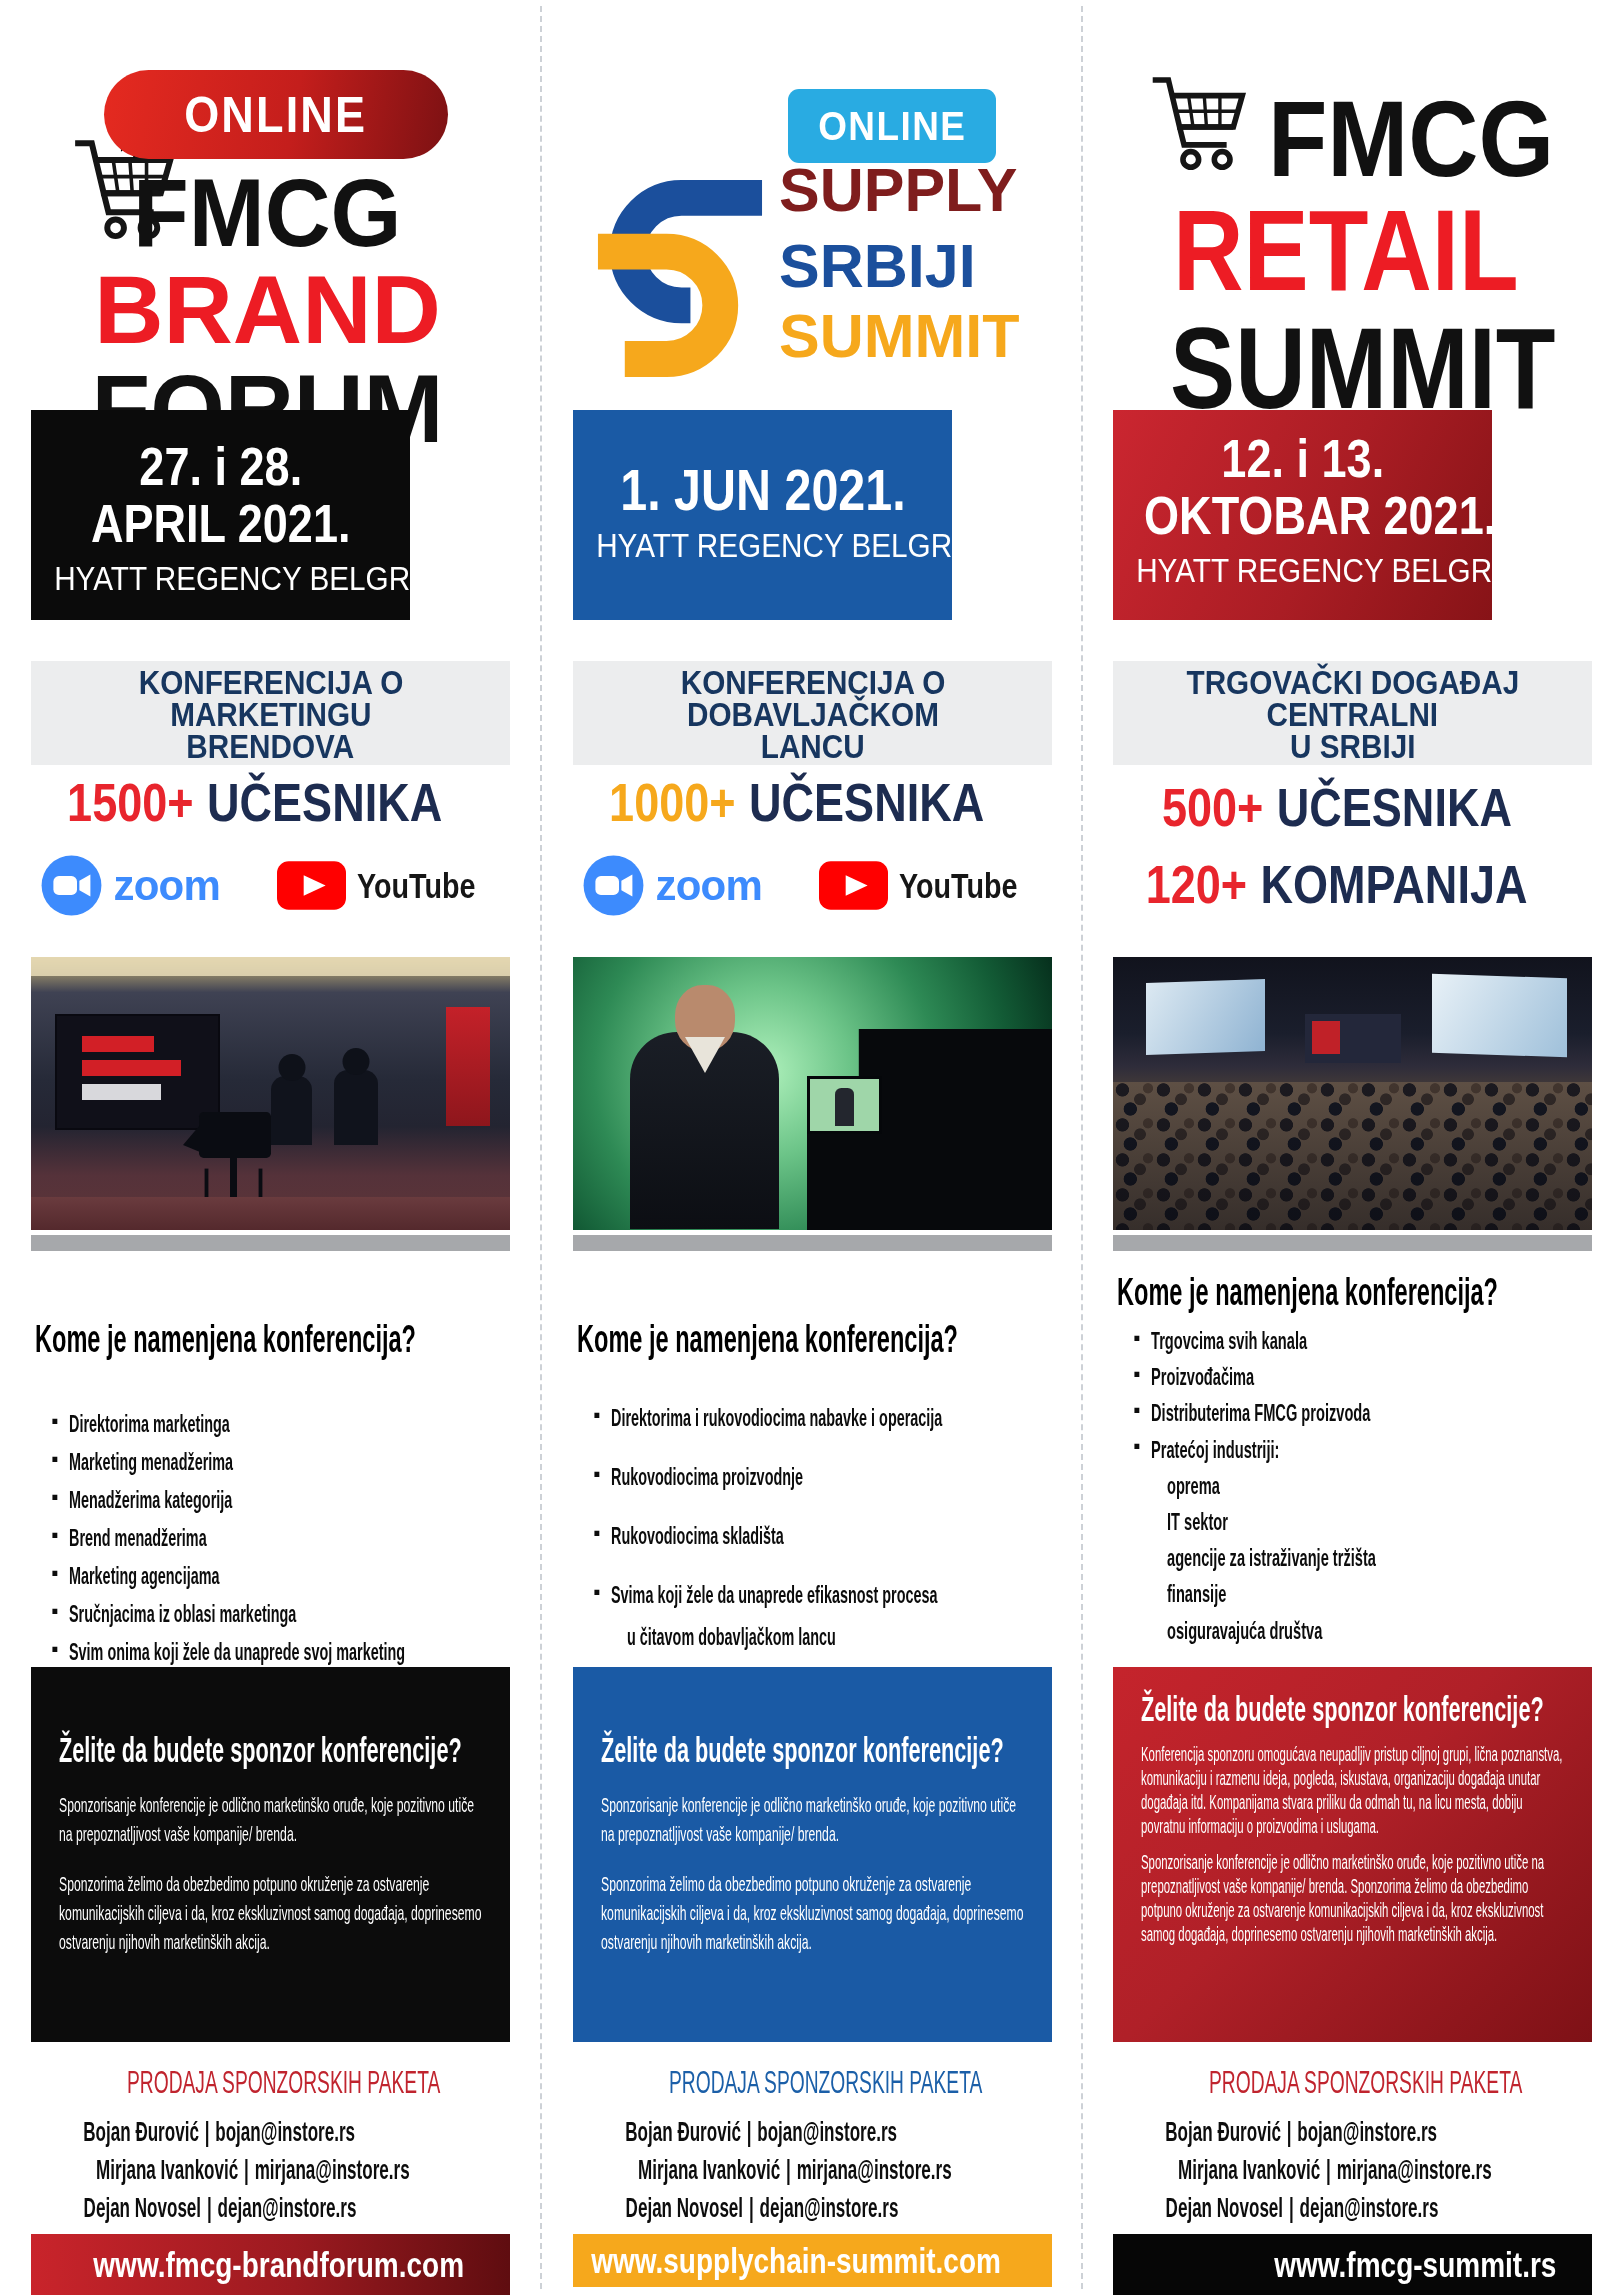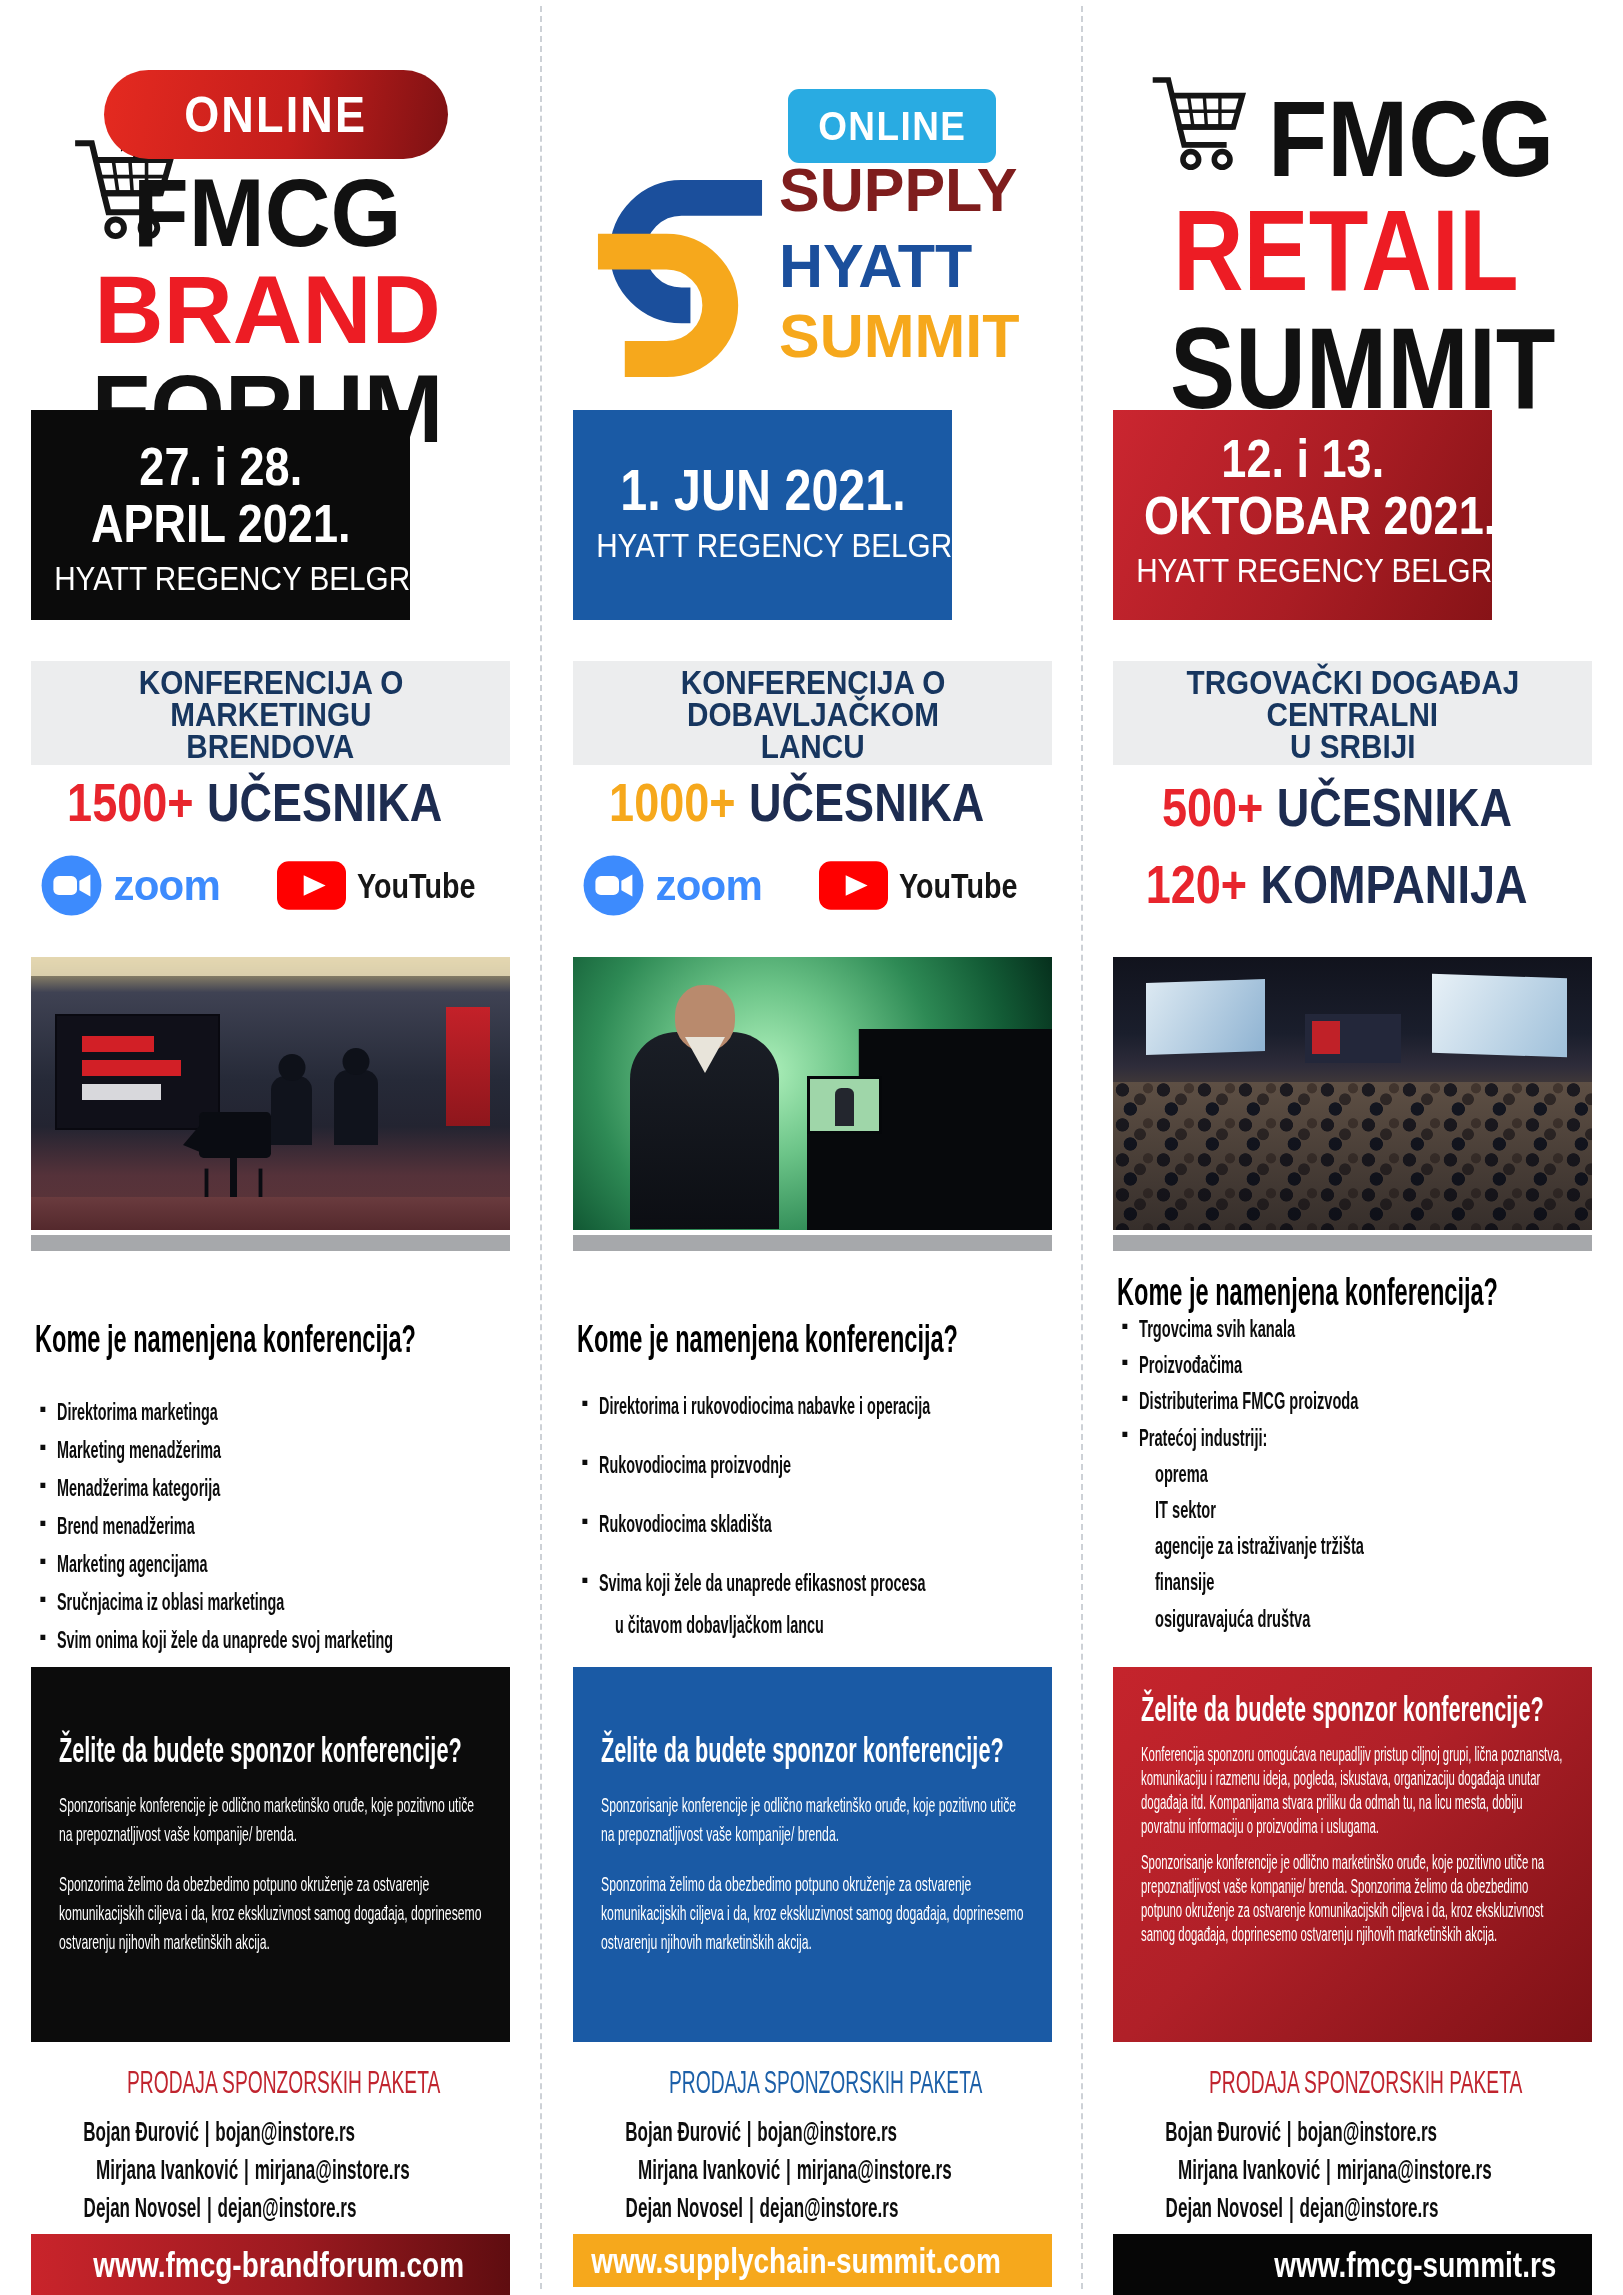--- a/index.html
+++ b/index.html
@@ -110,21 +110,21 @@
       radial-gradient(circle at 27px 17.3px,#352c28 5.5px,transparent 6.3px),
       radial-gradient(circle at 17.3px 27px,#141721 6.3px,transparent 7px),
       radial-gradient(circle at 35px 6.3px,#4a3b31 4.7px,transparent 5.5px);
     background-size:41px 35px}
   .p3crowd::after{content:"";position:absolute;inset:0;
     background:linear-gradient(180deg,rgba(20,20,30,.15),rgba(10,10,16,.55))}
 
   
   .aud-h{position:absolute;left:35px;margin:0;font-size:38px;font-weight:bold;color:#000;top:1318px}
   .col3 .aud-h{top:1271px}
-  .aud-list{position:absolute;left:35px;width:487px;list-style:none;margin:0;padding:0}
+  .aud-list{position:absolute;left:35px;width:487px;list-style:none;margin:12px;padding:0}
   .col1 .aud-list{top:1398px}
   .col2 .aud-list{top:1392px}
   .col3 .aud-list{top:1316px}
   .aud-list li{position:relative;padding-left:22px;font-weight:bold;color:#0c0c0c}
   .list1 li{font-size:24px;line-height:27px;margin-bottom:11px}
   .list2 li{font-size:24px;line-height:27px;margin-bottom:32px}
   .list3 li{font-size:23.6px;line-height:26px;margin-bottom:10.2px}
   .aud-list li::before{content:"\00B7";position:absolute;left:3.1px;top:-3.1px;font-size:35px}
   .aud-list li.nobullet{padding-left:38px}
   .aud-list li.nobullet::before{content:none}
@@ -267,21 +267,21 @@
 
     <header>
       <svg class="scmark" viewBox="0 0 120 150" fill="none">
         <path d="M116 26 H62 a36 36 0 0 0 0 72 h6" stroke="#1b4f9c" stroke-width="24"></path>
         <path d="M6 62 h46 a36 36 0 0 1 0 72 H24" stroke="#f6a81c" stroke-width="24"></path>
       </svg>
       <div class="pill">
         <span class="sx c90">ONLINE</span>
       </div>
       <div class="lw lw1"><span class="sx oL">SUPPLY</span></div>
-      <div class="lw lw2"><span class="sx oL">HYATT</span></div>
+      <div class="lw lw2"><span class="sx oL">SRBIJI</span></div>
       <div class="lw lw3"><span class="sx oL">SUMMIT</span></div>
     </header>
 
     <div class="datebox">
       <div class="d-big"><span class="sx c85">1. JUN 2021.</span></div>
       <div class="d-venue"><span class="sx c90">HYATT REGENCY BELGRADE</span></div>
     </div>
 
     <div class="subbox">
       <div class="sub-line"><span class="sx c90">KONFERENCIJA O</span></div>

